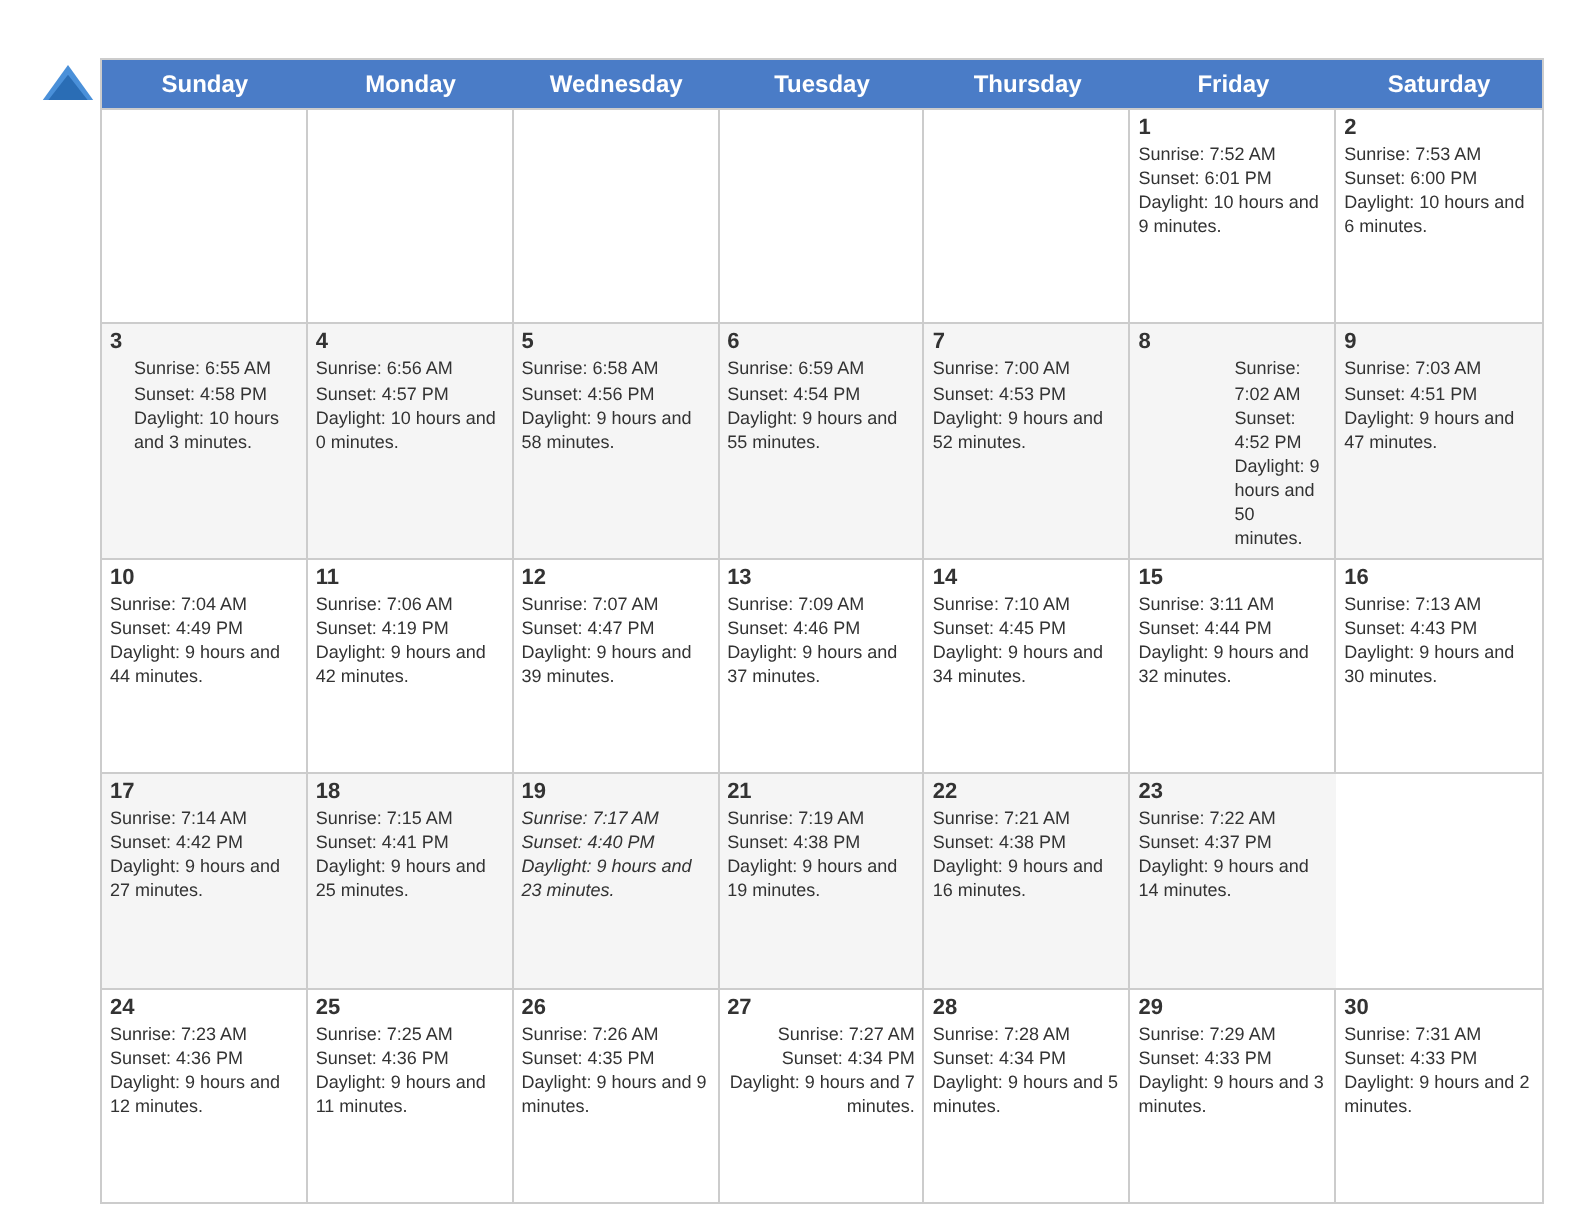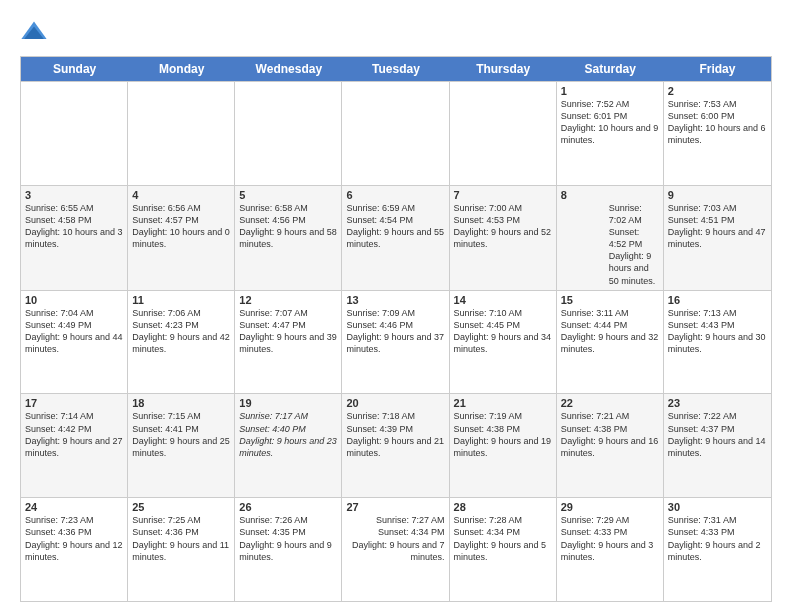--- a/index.html
+++ b/index.html
@@ -6,23 +6,23 @@
     body {
       font-family: Arial, sans-serif;
       background: #fff;
       width: 792px;
       height: 612px;
       overflow: hidden;
     }
     .page {
       width: 792px;
       height: 612px;
-      padding: 18px 20px 10px 20px;
-      display: flex;
-      flex-direction: column;
+      padding: 29px 20px 10px 20px;
+      display: flex;
+      flex-direction: row;
     }
     .header {
       display: flex;
       justify-content: space-between;
       align-items: flex-start;
       margin-bottom: 10px;
     }
     .logo {
       display: flex;
       align-items: center;
@@ -137,22 +137,22 @@
     </div>
   </div>
 
   <div class="calendar">
     <div class="cal-header-row">
     <div class="cal-header-cell">Sunday</div>
         <div class="cal-header-cell">Monday</div>
         <div class="cal-header-cell">Wednesday</div>
         <div class="cal-header-cell">Tuesday</div>
         <div class="cal-header-cell">Thursday</div>
+        <div class="cal-header-cell">Friday</div>
         <div class="cal-header-cell">Saturday</div>
-        <div class="cal-header-cell">Friday</div>
       </div>
     <div class="cal-body">
     <div class="cal-row">
           <div class="cal-cell empty"></div>
           <div class="cal-cell empty"></div>
           <div class="cal-cell empty"></div>
           <div class="cal-cell empty"></div>
           <div class="cal-cell empty"></div>
           <div class="cal-cell has-data">
             <span class="day-num">1</span>
@@ -163,21 +163,21 @@
           <div class="cal-cell has-data">
             <span class="day-num">2</span>
             <div class="day-info" style="white-space: pre-line;">Sunrise: 7:53 AM
 Sunset: 6:00 PM
 Daylight: 10 hours and 6 minutes.</div>
           </div>
         </div>
         <div class="cal-row alt-row">
           <div class="cal-cell has-data">
             <span class="day-num">3</span>
-            <div class="day-info" style="white-space: pre-line;">Sunrise: 6:55 AM
+            <div class="day-info" style="white-space: pre-line; margin-left: 12px;">Sunrise: 6:55 AM
 Sunset: 4:58 PM
 Daylight: 10 hours and 3 minutes.</div>
           </div>
           <div class="cal-cell has-data">
             <span class="day-num">4</span>
             <div class="day-info" style="white-space: pre-line;">Sunrise: 6:56 AM
 Sunset: 4:57 PM
 Daylight: 10 hours and 0 minutes.</div>
           </div>
           <div class="cal-cell has-data">
@@ -214,21 +214,21 @@
         <div class="cal-row">
           <div class="cal-cell has-data">
             <span class="day-num">10</span>
             <div class="day-info" style="white-space: pre-line;">Sunrise: 7:04 AM
 Sunset: 4:49 PM
 Daylight: 9 hours and 44 minutes.</div>
           </div>
           <div class="cal-cell has-data">
             <span class="day-num">11</span>
             <div class="day-info" style="white-space: pre-line;">Sunrise: 7:06 AM
-Sunset: 4:23 PM
+Sunset: 4:19 PM
 Daylight: 9 hours and 42 minutes.</div>
           </div>
           <div class="cal-cell has-data">
             <span class="day-num">12</span>
             <div class="day-info" style="white-space: pre-line;">Sunrise: 7:07 AM
 Sunset: 4:47 PM
 Daylight: 9 hours and 39 minutes.</div>
           </div>
           <div class="cal-cell has-data">
             <span class="day-num">13</span>
@@ -266,26 +266,20 @@
             <span class="day-num">18</span>
             <div class="day-info" style="white-space: pre-line;">Sunrise: 7:15 AM
 Sunset: 4:41 PM
 Daylight: 9 hours and 25 minutes.</div>
           </div>
           <div class="cal-cell has-data">
             <span class="day-num">19</span>
             <div class="day-info" style="white-space: pre-line; font-style: italic;">Sunrise: 7:17 AM
 Sunset: 4:40 PM
 Daylight: 9 hours and 23 minutes.</div>
-          </div>
-          <div class="cal-cell has-data">
-            <span class="day-num">20</span>
-            <div class="day-info" style="white-space: pre-line;">Sunrise: 7:18 AM
-Sunset: 4:39 PM
-Daylight: 9 hours and 21 minutes.</div>
           </div>
           <div class="cal-cell has-data">
             <span class="day-num">21</span>
             <div class="day-info" style="white-space: pre-line;">Sunrise: 7:19 AM
 Sunset: 4:38 PM
 Daylight: 9 hours and 19 minutes.</div>
           </div>
           <div class="cal-cell has-data">
             <span class="day-num">22</span>
             <div class="day-info" style="white-space: pre-line;">Sunrise: 7:21 AM

